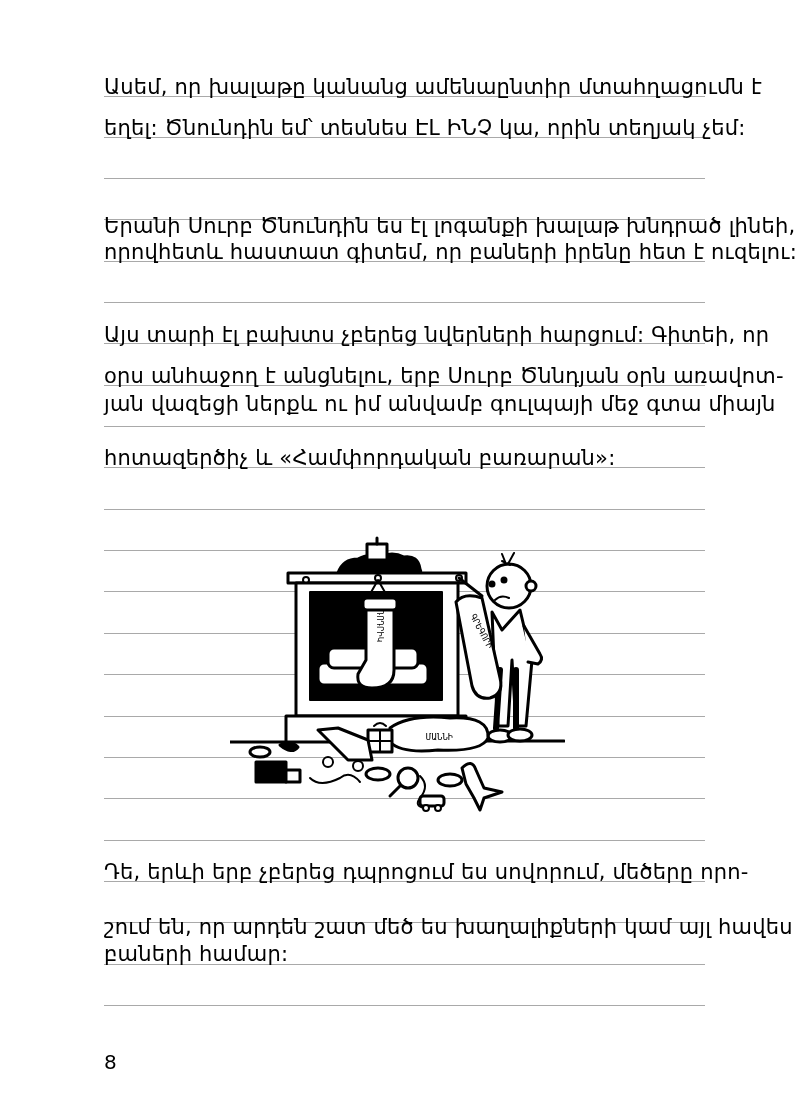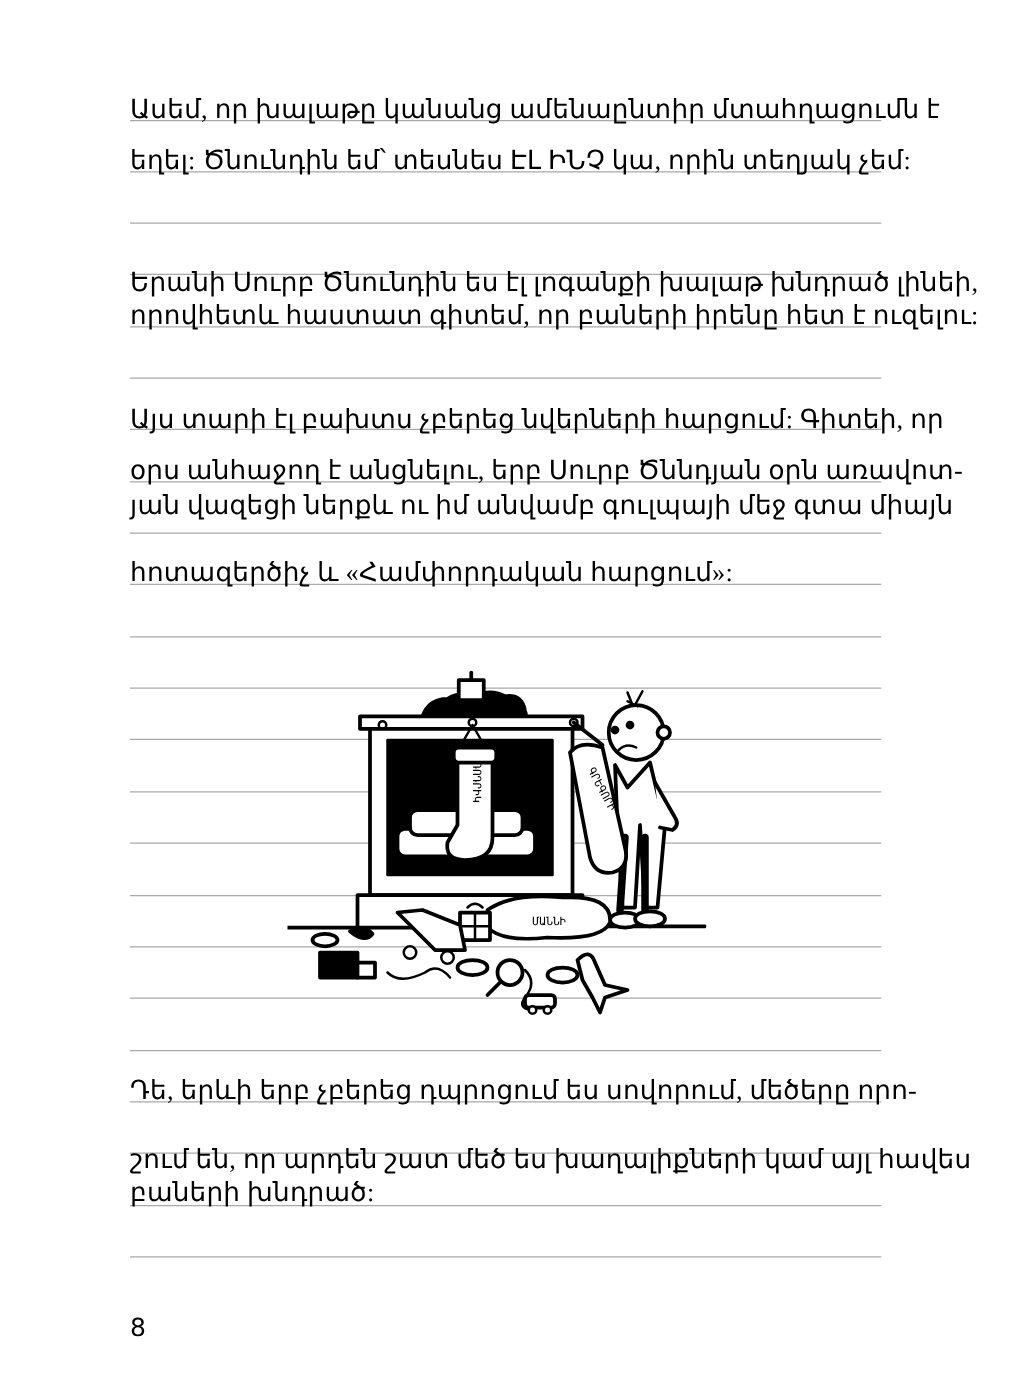--- a/index.html
+++ b/index.html
@@ -3,21 +3,21 @@
   <meta charset="utf-8">
   <style>
     html, body { margin: 0; padding: 0; background: #ffffff; }
     body { width: 810px; height: 1110px; position: relative; overflow: hidden;
            font-family: "DejaVu Sans", sans-serif; color: #000; }
     .page { position: absolute; left: 0; top: 0; width: 810px; height: 1110px; }
     .rule { position: absolute; left: 104px; width: 601px; height: 0;
             border-top: 1.5px solid #a9a9a9; }
     .line-text { position: absolute; left: 104px; width: 610px;
                  font-size: 21px; line-height: 24px; white-space: nowrap;
-                 letter-spacing: 0.2px; font-family: Liberation Serif, serif; }
+                 letter-spacing: 0.2px; }
     .page-number { position: absolute; left: 104px; top: 1050px;
                    font-size: 20px; line-height: 24px; }
     .illustration { position: absolute; left: 230px; top: 530px; width: 335px; height: 290px; }
     .stocking-label { font-family: "DejaVu Sans Mono", monospace; }
   </style>
 </head>
 <body>
 
 <div class="page">
 
@@ -52,21 +52,21 @@
 
   <div>
     <div class="line-text" style="top:214px">Երանի Սուրբ Ծնունդին ես էլ լոգանքի խալաթ խնդրած լինեի,</div>
     <div class="line-text" style="top:240px">որովհետև հաստատ գիտեմ, որ բաների իրենը հետ է ուզելու:</div>
   </div>
 
   <div>
     <div class="line-text" style="top:323px">Այս տարի էլ բախտս չբերեց նվերների հարցում: Գիտեի, որ</div>
     <div class="line-text" style="top:364px">օրս անհաջող է անցնելու, երբ Սուրբ Ծննդյան օրն առավոտ-</div>
     <div class="line-text" style="top:392px">յան վազեցի ներքև ու իմ անվամբ գուլպայի մեջ գտա միայն</div>
-    <div class="line-text" style="top:446px">հոտազերծիչ և «Համփորդական հարցում»:</div>
+    <div class="line-text" style="top:446px">հոտազերծիչ և «Համփորդական բառարան»:</div>
   </div>
 
   <div class="illustration">
     <svg width="335" height="290" viewBox="0 0 335 290" xmlns="http://www.w3.org/2000/svg">
       <g fill="none" stroke="#000" stroke-width="3" stroke-linejoin="round" stroke-linecap="round">
 
         <path d="M108 43 q5 -14 20 -14 q10 -6 22 -2 q12 -6 24 0 q14 -2 16 12 q2 4 -2 6 z" fill="#000"></path>
         <rect x="137" y="14" width="20" height="16" fill="#fff"></rect>
         <line x1="147" y1="8" x2="147" y2="14"></line>
 
@@ -131,17 +131,17 @@
 
       <text class="stocking-label" x="150" y="96" font-size="9" text-anchor="middle" writing-mode="tb">ՌՈԴՐԻԿ</text>
       <text class="stocking-label" x="0" y="0" font-size="9" transform="translate(240 86) rotate(62)">ԳՐԵԳՈՐԻ</text>
       <text class="stocking-label" x="196" y="210" font-size="9">ՄԱՆՆԻ</text>
     </svg>
   </div>
 
   <div>
     <div class="line-text" style="top:860px">Դե, երևի երբ չբերեց դպրոցում ես սովորում, մեծերը որո-</div>
     <div class="line-text" style="top:915px">շում են, որ արդեն շատ մեծ ես խաղալիքների կամ այլ հավես</div>
-    <div class="line-text" style="top:942px">բաների խնդրած:</div>
+    <div class="line-text" style="top:942px">բաների համար:</div>
   </div>
 
   <div class="page-number">8</div>
 </div>
 
 </body></html>

